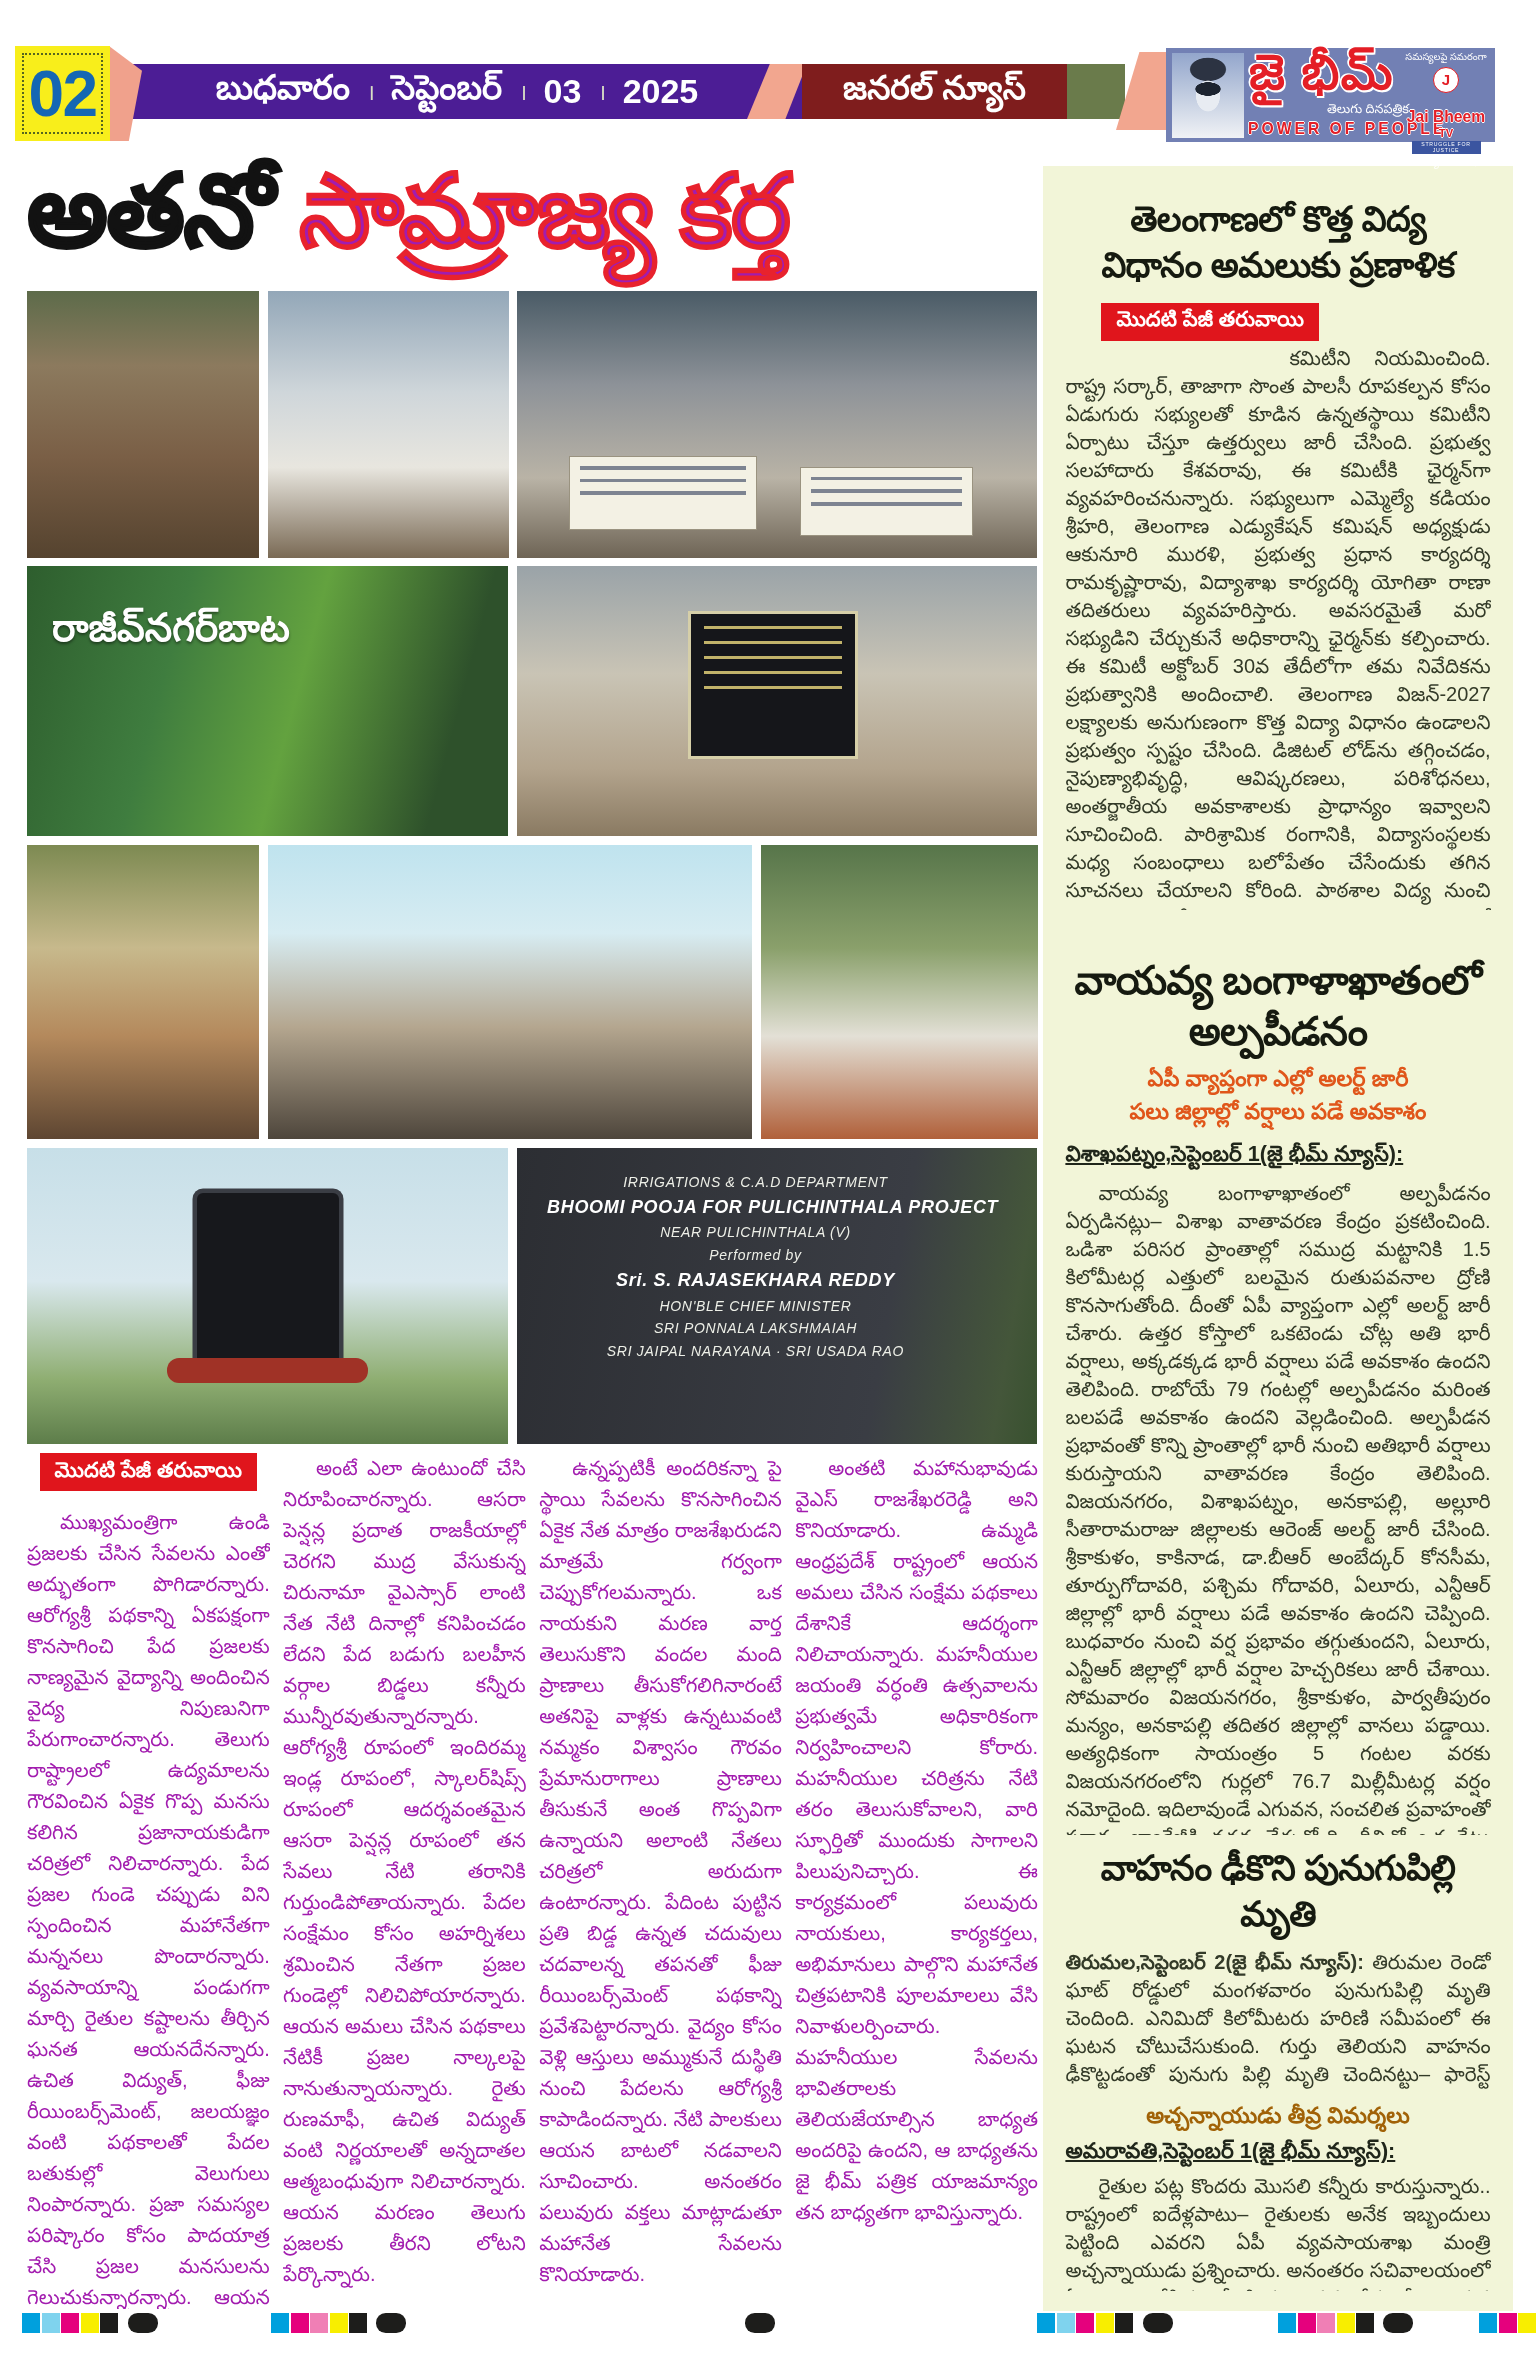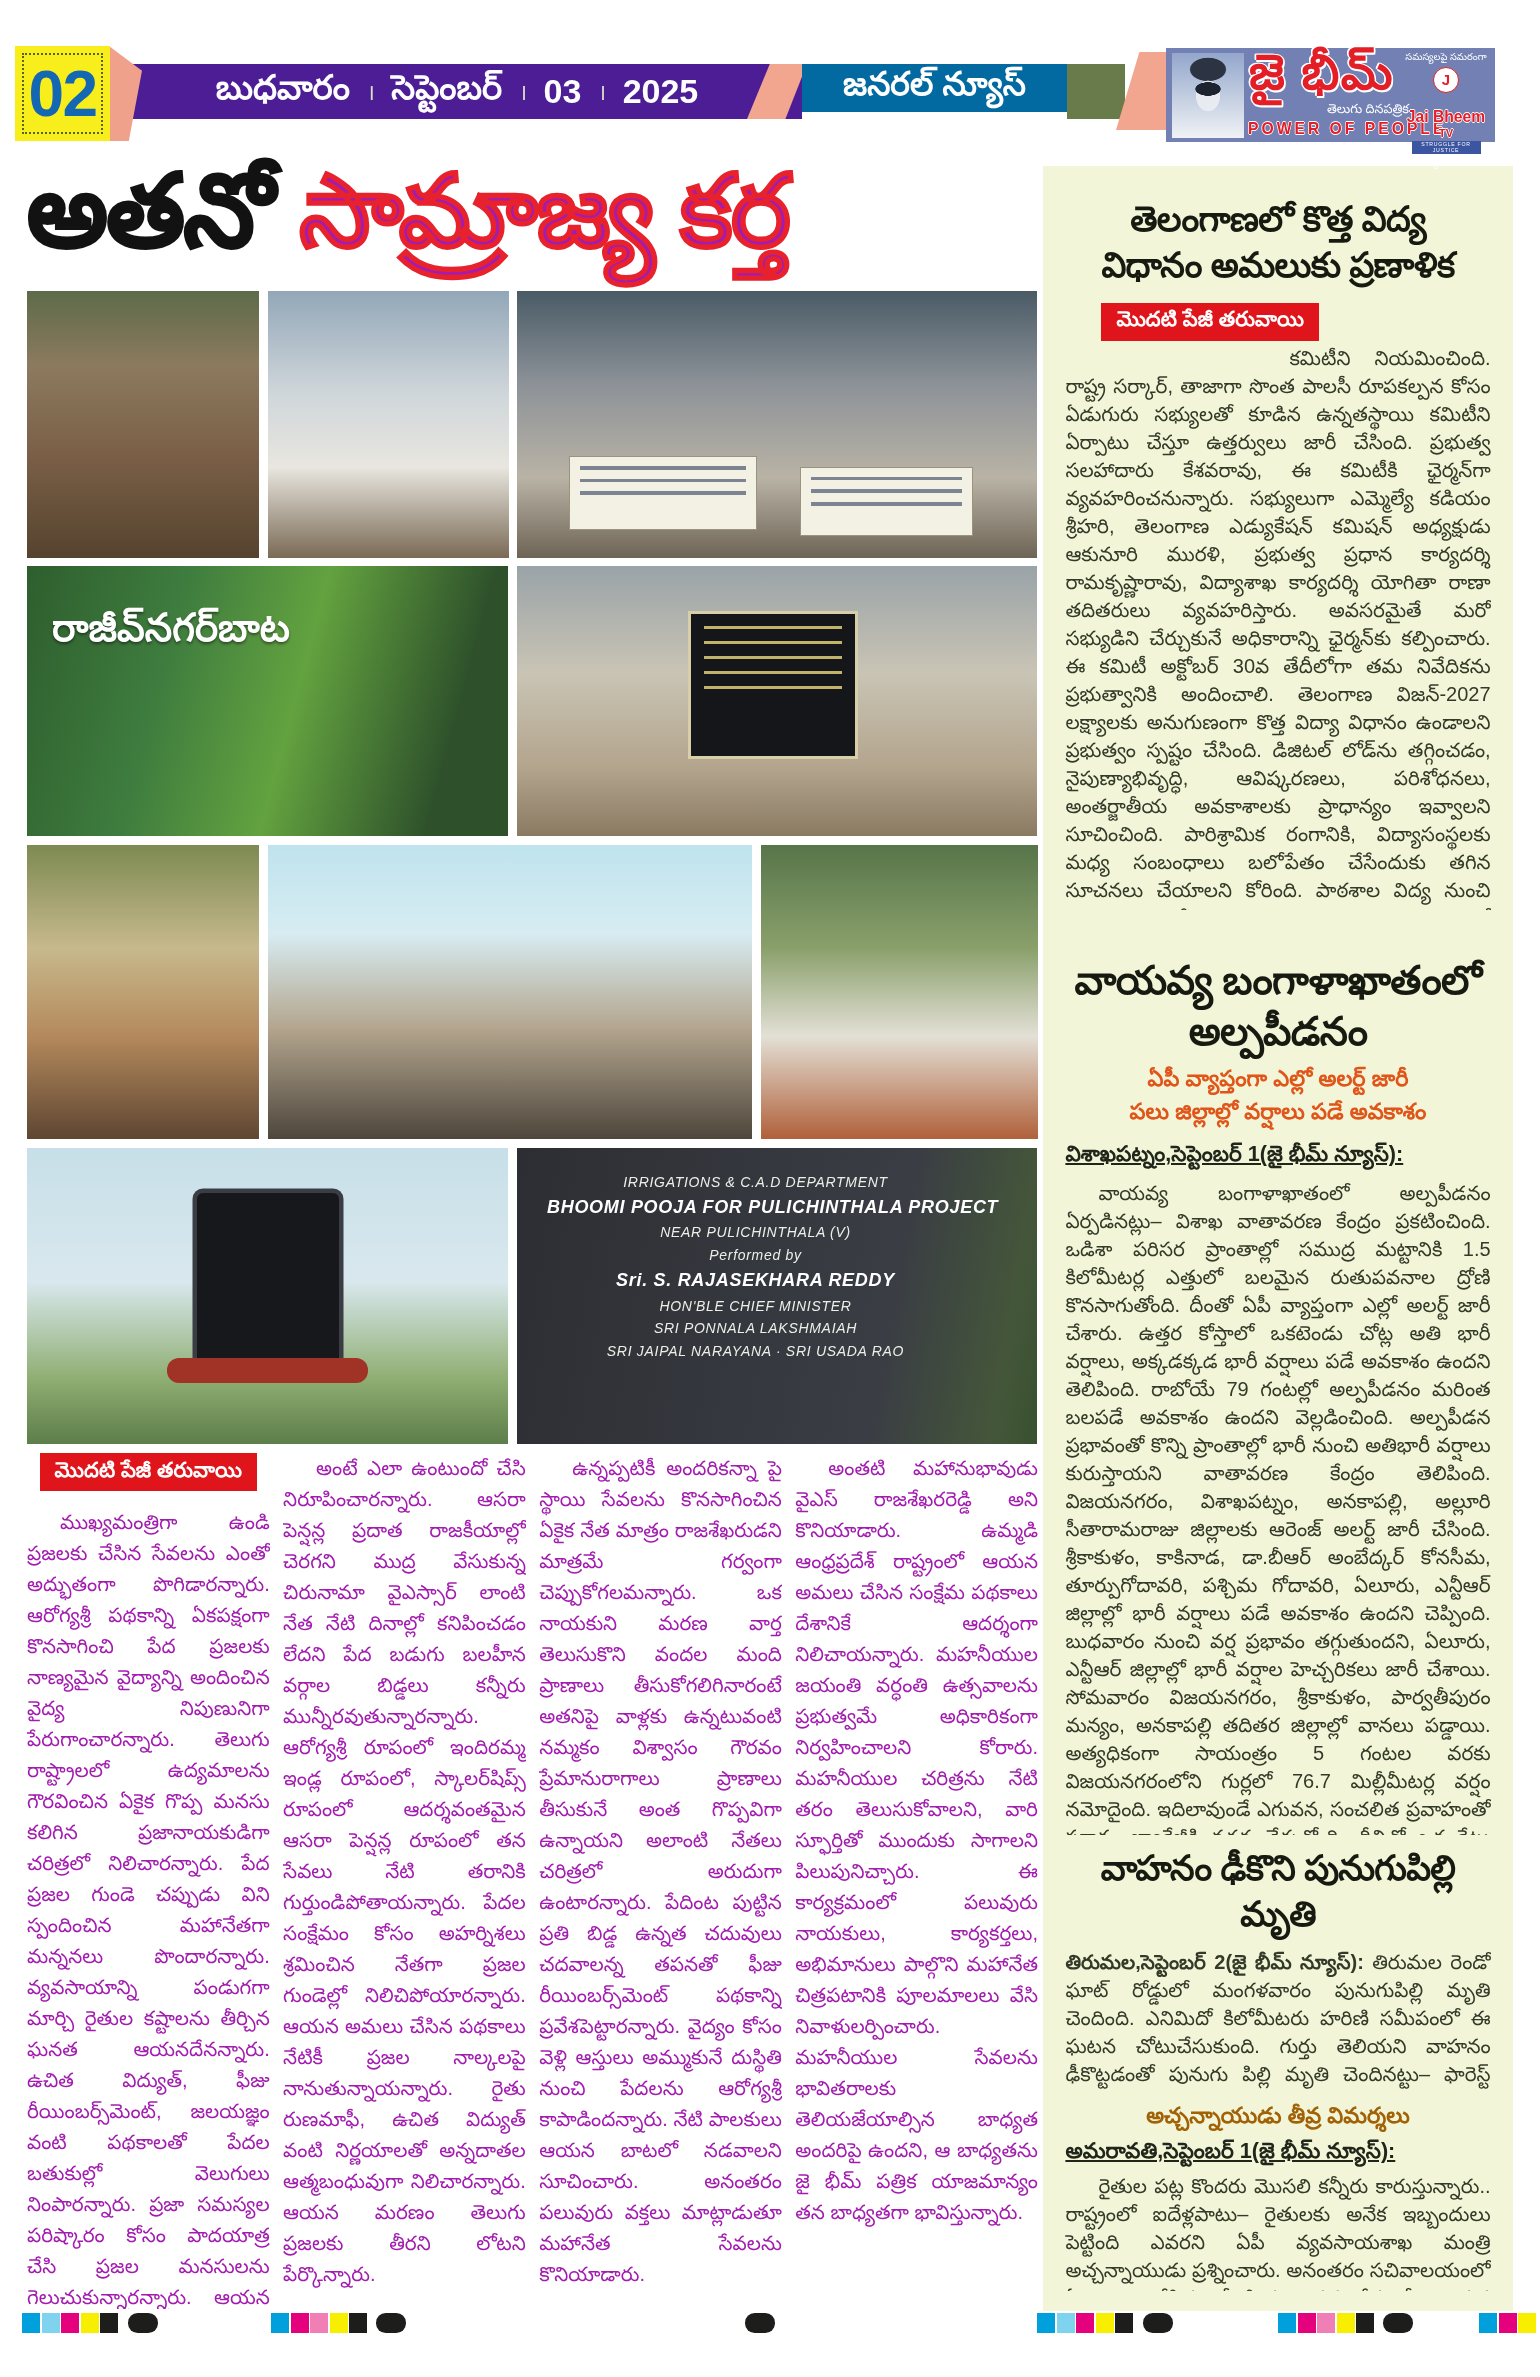--- a/index.html
+++ b/index.html
@@ -11,21 +11,21 @@
   .pagenum-inner{position:absolute;inset:6.7px;border:2.2px dotted #55651f;display:flex;align-items:center;justify-content:center;}
   .pagenum{font-size:64px;font-weight:bold;color:#1467b3;letter-spacing:-1.5px;}
   .bevel-right{position:absolute;left:109px;top:46px;width:33px;height:95px;background:#f0a18c;z-index:2;
     clip-path:polygon(0 0,100% 26%,60% 100%,0 100%);}
   .datebar{position:absolute;left:112px;top:64px;width:690px;height:55px;background:#4c1d95;z-index:1;
     display:flex;align-items:center;justify-content:center;gap:16.4px;}
   .datebar .t{color:#ffffff;font-weight:bold;font-size:34px;}
   .datebar .sep{color:#d9dfc6;font-size:22.4px;}
   .wedge1{position:absolute;left:747px;top:64px;width:60px;height:55px;background:#f2a68f;
     clip-path:polygon(38% 0,100% 0,64% 100%,0 100%);z-index:2;}
-  .sectionbox{position:absolute;left:802px;top:64px;width:265px;height:48px;background:#0369a1;z-index:3;
+  .sectionbox{position:absolute;left:802px;top:64px;width:265px;height:55px;background:#7f1d1d;z-index:3;
     display:flex;align-items:center;justify-content:center;}
   .sectionbox span{color:#fff;font-weight:bold;font-size:33px;}
   .greenstrip2{position:absolute;left:1067px;top:64px;width:58px;height:55px;background:#6a7b4b;}
   .wedge2{position:absolute;left:1116px;top:52px;width:52px;height:78px;background:#f2a68f;
     clip-path:polygon(45% 0,100% 0,100% 100%,0 100%);}
 
   
   .masthead{position:absolute;left:1166px;top:48px;width:329px;height:94px;background:#7280b4;z-index:4;}
   .portrait{position:absolute;left:6px;top:4.5px;width:72px;height:85px;
     background:

